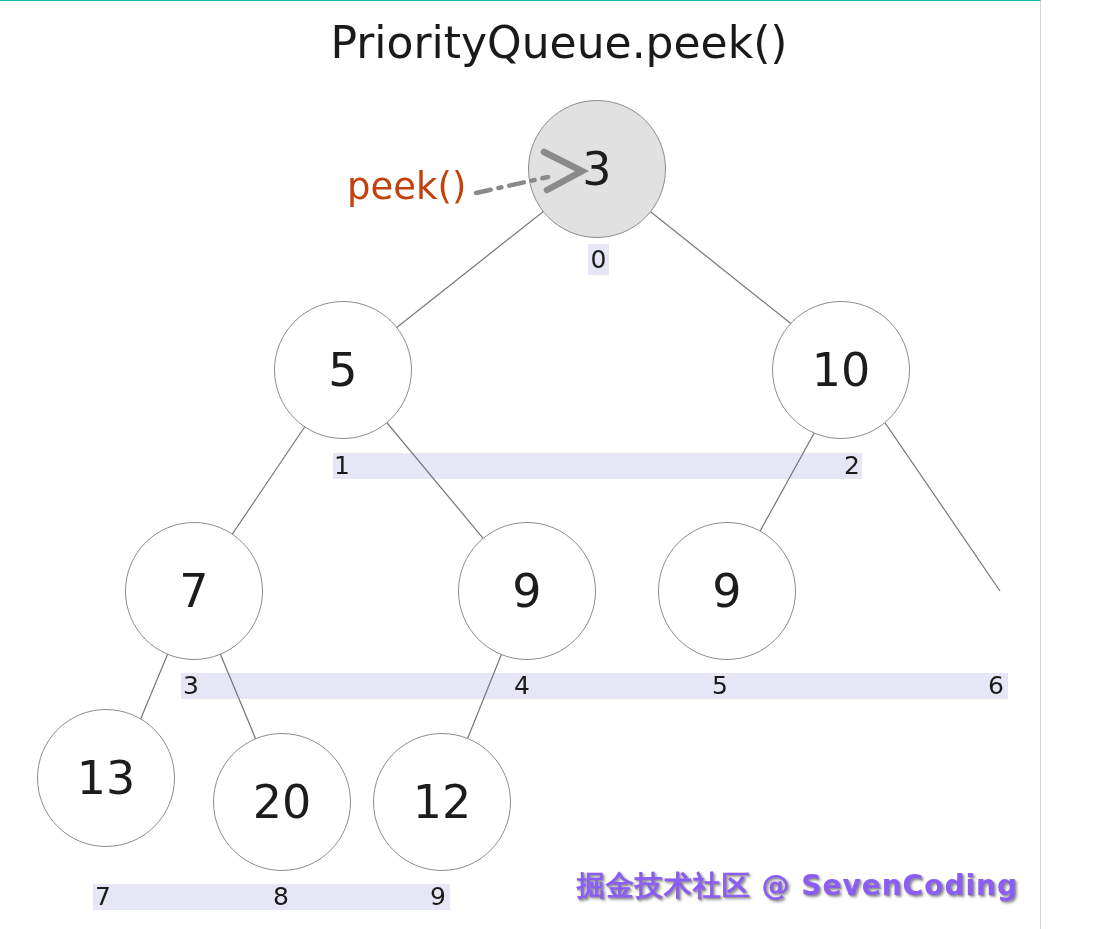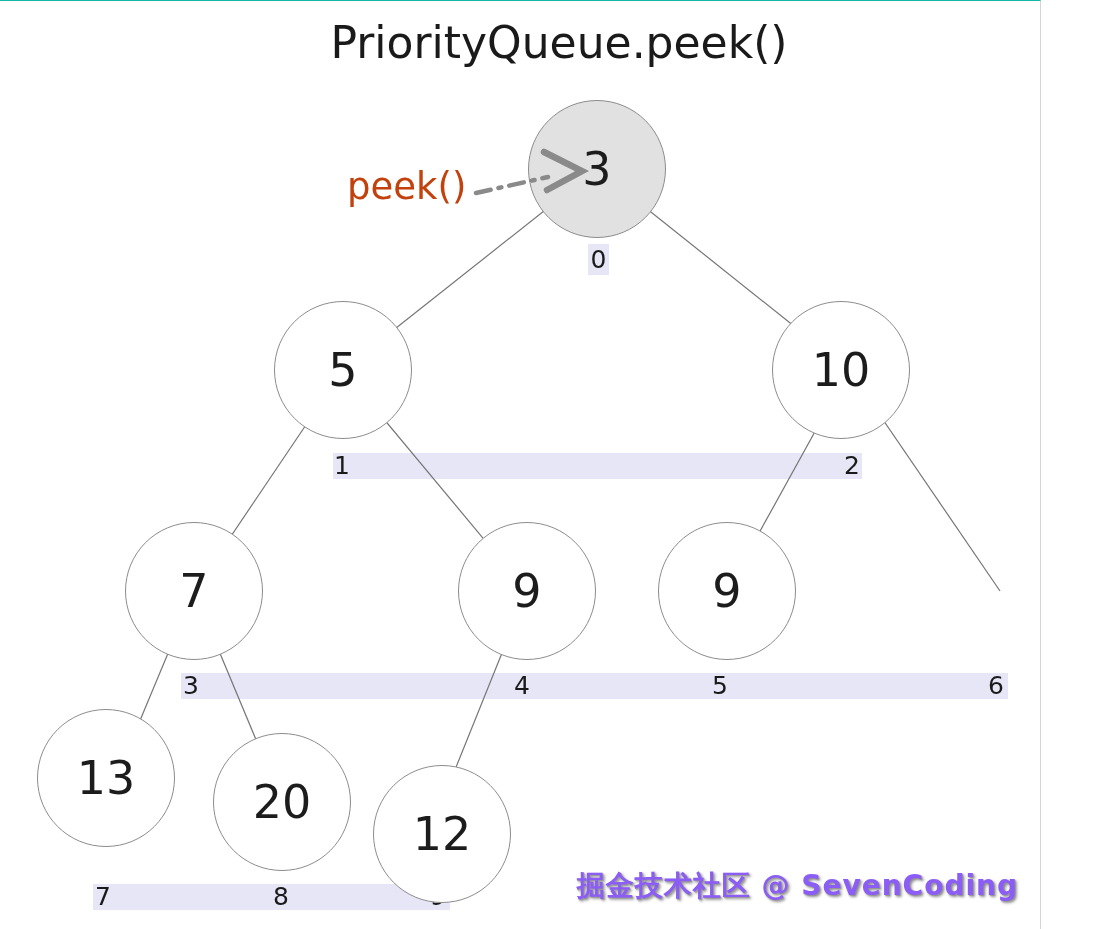--- a/index.html
+++ b/index.html
@@ -99,21 +99,21 @@
   </svg>
 
   <div class="node root" style="left:528px;top:99px">3</div>
   <div class="node" style="left:274px;top:300px">5</div>
   <div class="node" style="left:772px;top:300px">10</div>
   <div class="node" style="left:125px;top:521px">7</div>
   <div class="node" style="left:458px;top:521px">9</div>
   <div class="node" style="left:658px;top:521px">9</div>
   <div class="node" style="left:37px;top:708px">13</div>
   <div class="node" style="left:213px;top:732px">20</div>
-  <div class="node" style="left:373px;top:764px">12</div>
+  <div class="node" style="left:373px;top:732px">12</div>
 
   <div class="peek">peek()</div>
   <svg class="arrow" viewBox="0 0 1106 929">
     <line x1="476" y1="192" x2="548" y2="176" stroke="#8a8a8a" stroke-width="4.5" stroke-dasharray="15 8 3 8" stroke-linecap="round"></line>
     <polyline points="544,151 582,170 547,189" fill="none" stroke="#8a8a8a" stroke-width="6.5" stroke-linecap="round" stroke-linejoin="miter"></polyline>
   </svg>
 
   <div class="watermark">掘金技术社区 @ SevenCoding</div>
 
 </div>

